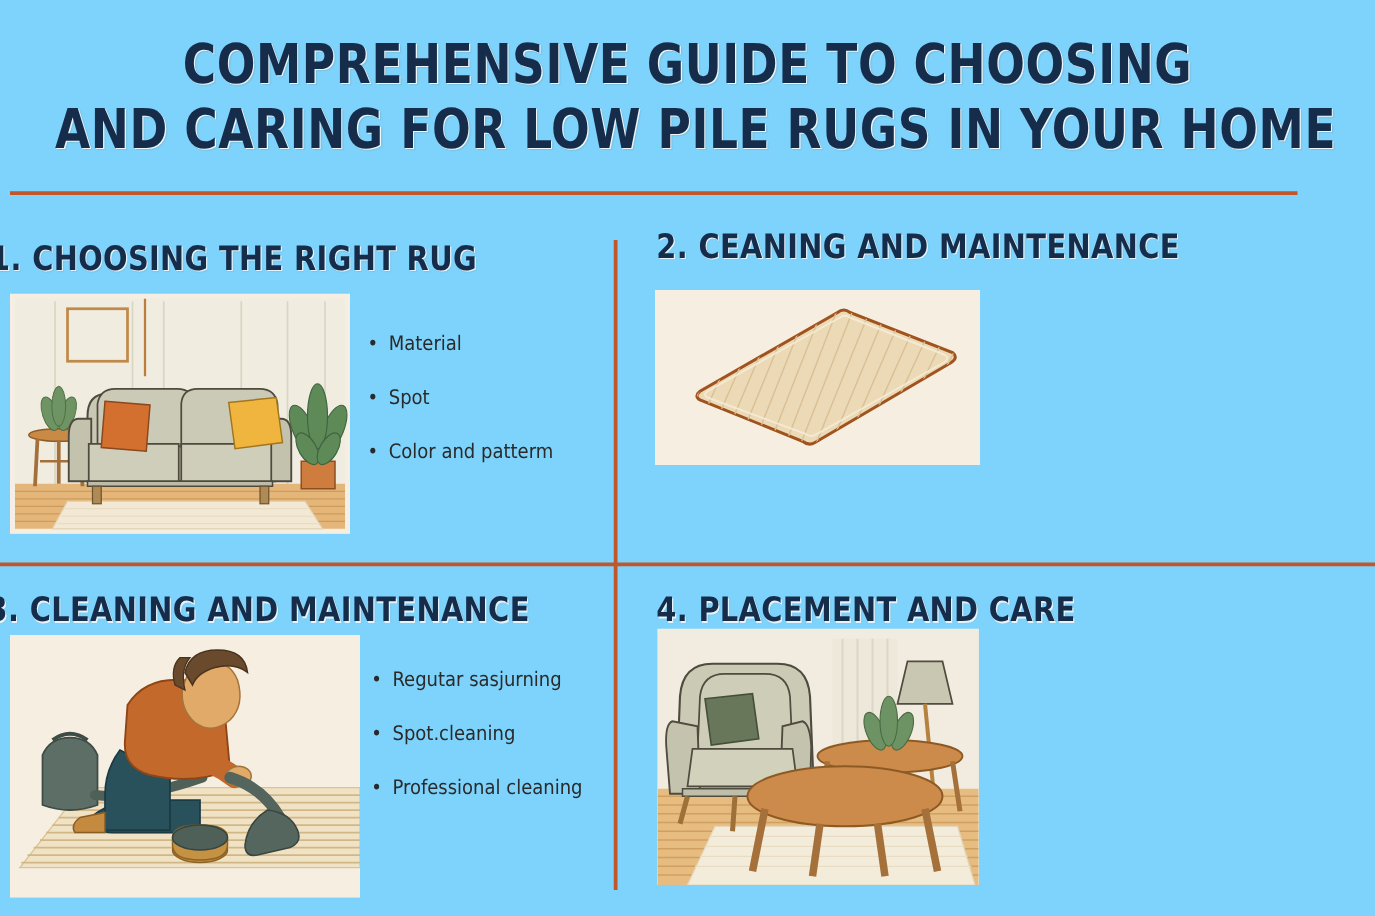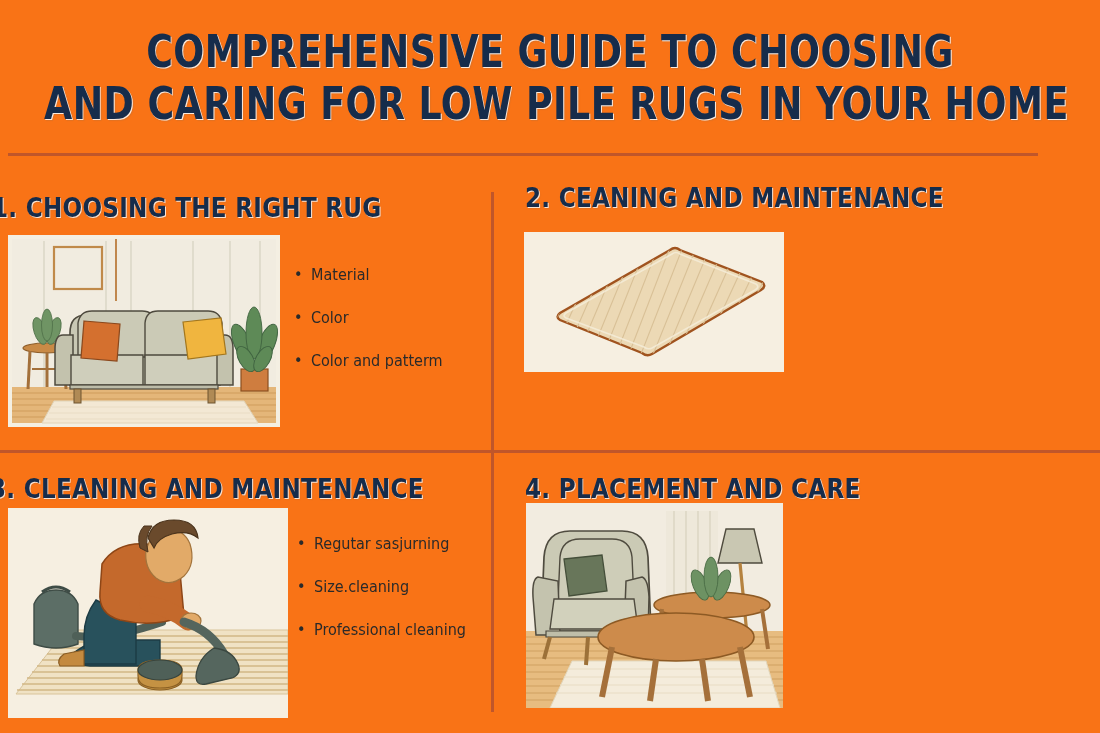--- a/index.html
+++ b/index.html
@@ -10,21 +10,21 @@
     width: 1100px;
     height: 733px;
     background: #f8f1e0;
     font-family: "Liberation Sans", sans-serif;
     overflow: hidden;
   }
   #infographic {
     position: relative;
     width: 1100px;
     height: 733px;
-    background: #f97316;
+    background: #7dd3fc;
     overflow: hidden;
   }
 
   
   #title-block {
     position: absolute;
     top: 26px;
     left: 0;
     width: 1100px;
     text-align: center;
@@ -211,21 +211,21 @@
             <ellipse cx="234" cy="108" rx="8" ry="20" transform="rotate(-22 234 108)"></ellipse>
             <ellipse cx="259" cy="108" rx="8" ry="20" transform="rotate(22 259 108)"></ellipse>
             <ellipse cx="246" cy="98" rx="8" ry="26"></ellipse>
             <ellipse cx="238" cy="124" rx="7" ry="14" transform="rotate(-30 238 124)"></ellipse>
             <ellipse cx="255" cy="124" rx="7" ry="14" transform="rotate(30 255 124)"></ellipse>
           </g>
         </svg>
       </div>
       <ul class="bullets" id="bullets-1">
         <li>Material</li>
-        <li>Color</li>
+        <li>Spot</li>
         <li>Color and patterm</li>
       </ul>
     </div>
   </div>
 
   <div class="quadrant" id="quad-2">
     <div class="quad-heading">2. CEANING AND MAINTENANCE</div>
     <div class="quad-body">
       <div class="illus" id="illus-2">
         <svg width="260" height="140" viewBox="0 0 260 140">
@@ -311,21 +311,21 @@
 
           <path d="M206 140 q18 2 24 16 q4 10 -6 14 l-26 6 q-10 2 -10 -8 q2 -18 18 -28 Z" fill="#55665e" stroke="#3a4740" stroke-width="1.3"></path>
 
           <ellipse cx="152" cy="172" rx="22" ry="10" fill="#c59243" stroke="#8c6124" stroke-width="1.2"></ellipse>
           <path d="M130 168 q0 12 22 12 q22 0 22 -12 l0 -6 q0 -10 -22 -10 q-22 0 -22 10 Z" fill="#c59243" stroke="#8c6124" stroke-width="1.2"></path>
           <ellipse cx="152" cy="162" rx="22" ry="10" fill="#4f6058" stroke="#37443e" stroke-width="1.2"></ellipse>
         </svg>
       </div>
       <ul class="bullets" id="bullets-3">
         <li>Regutar sasjurning</li>
-        <li>Size.cleaning</li>
+        <li>Spot.cleaning</li>
         <li>Professional cleaning</li>
       </ul>
     </div>
   </div>
 
   <div class="quadrant" id="quad-4">
     <div class="quad-heading">4. PLACEMENT AND CARE</div>
     <div class="quad-body">
       <div class="illus" id="illus-4">
         <svg width="257" height="205" viewBox="0 0 257 205">

